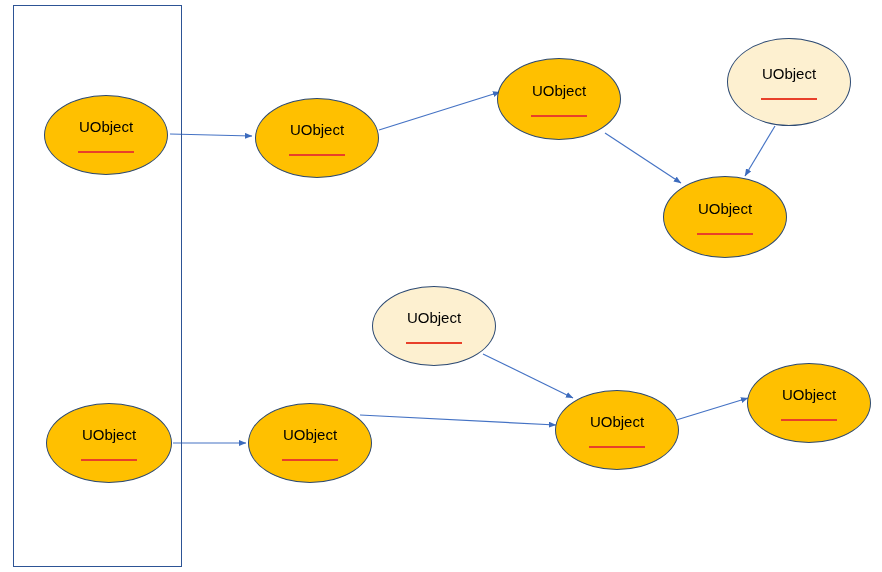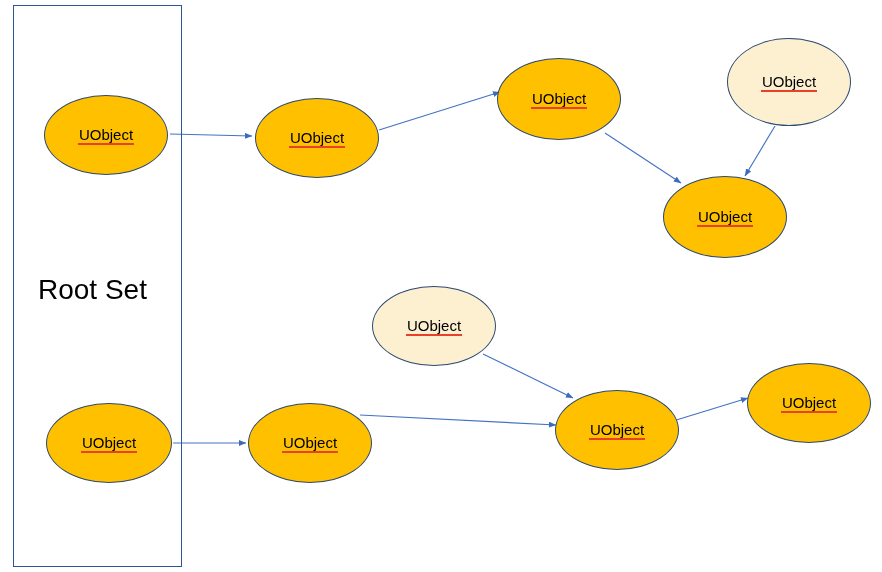--- a/index.html
+++ b/index.html
@@ -31,21 +31,21 @@
     display:flex;
     align-items:center;
     justify-content:center;
   }
   .node .node-label{
     position:relative;
     color:#000000;
     font-size:15px;
     line-height:1;
     white-space:nowrap;
-    padding-bottom:2px;
+    padding-bottom:18px;
   }
   .node .node-label::after{
     content:"";
     position:absolute;
     left:-1px;right:-1px;bottom:-1px;
     height:1.6px;
     background:#e8402a;
   }
 </style>
 </head>
@@ -65,21 +65,20 @@
         <line x1="605" y1="133" x2="681" y2="183" stroke="#4472C4" stroke-width="1.15" marker-end="url(#arrowhead)"></line>
         <line x1="775" y1="126" x2="745" y2="176" stroke="#4472C4" stroke-width="1.15" marker-end="url(#arrowhead)"></line>
         <line x1="173" y1="443" x2="246" y2="443" stroke="#4472C4" stroke-width="1.15" marker-end="url(#arrowhead)"></line>
         <line x1="360" y1="415" x2="556" y2="425" stroke="#4472C4" stroke-width="1.15" marker-end="url(#arrowhead)"></line>
         <line x1="483" y1="354" x2="573" y2="398" stroke="#4472C4" stroke-width="1.15" marker-end="url(#arrowhead)"></line>
         <line x1="673" y1="421" x2="748" y2="398" stroke="#4472C4" stroke-width="1.15" marker-end="url(#arrowhead)"></line>
       </g>
   </svg>
 
   <div class="rootset-box" style="left: 13px; top: 5px; width: 169px; height: 562px; border-color: rgb(45, 84, 149);"></div>
-  <div class="rootset-label" style="left: 38px; top: 274px; font-size: 28px; color: rgb(0, 0, 0);">Root Set</div>
 
   <div id="nodes-group">
       <div class="node" style="left: 44px; top: 95px; width: 124px; height: 80px; background: rgb(255, 192, 0); border-color: rgb(45, 74, 115);">
         <span class="node-label">UObject</span>
       </div>
       <div class="node" style="left: 255px; top: 98px; width: 124px; height: 80px; background: rgb(255, 192, 0); border-color: rgb(45, 74, 115);">
         <span class="node-label">UObject</span>
       </div>
       <div class="node" style="left: 497px; top: 58px; width: 124px; height: 82px; background: rgb(255, 192, 0); border-color: rgb(45, 74, 115);">
         <span class="node-label">UObject</span>

